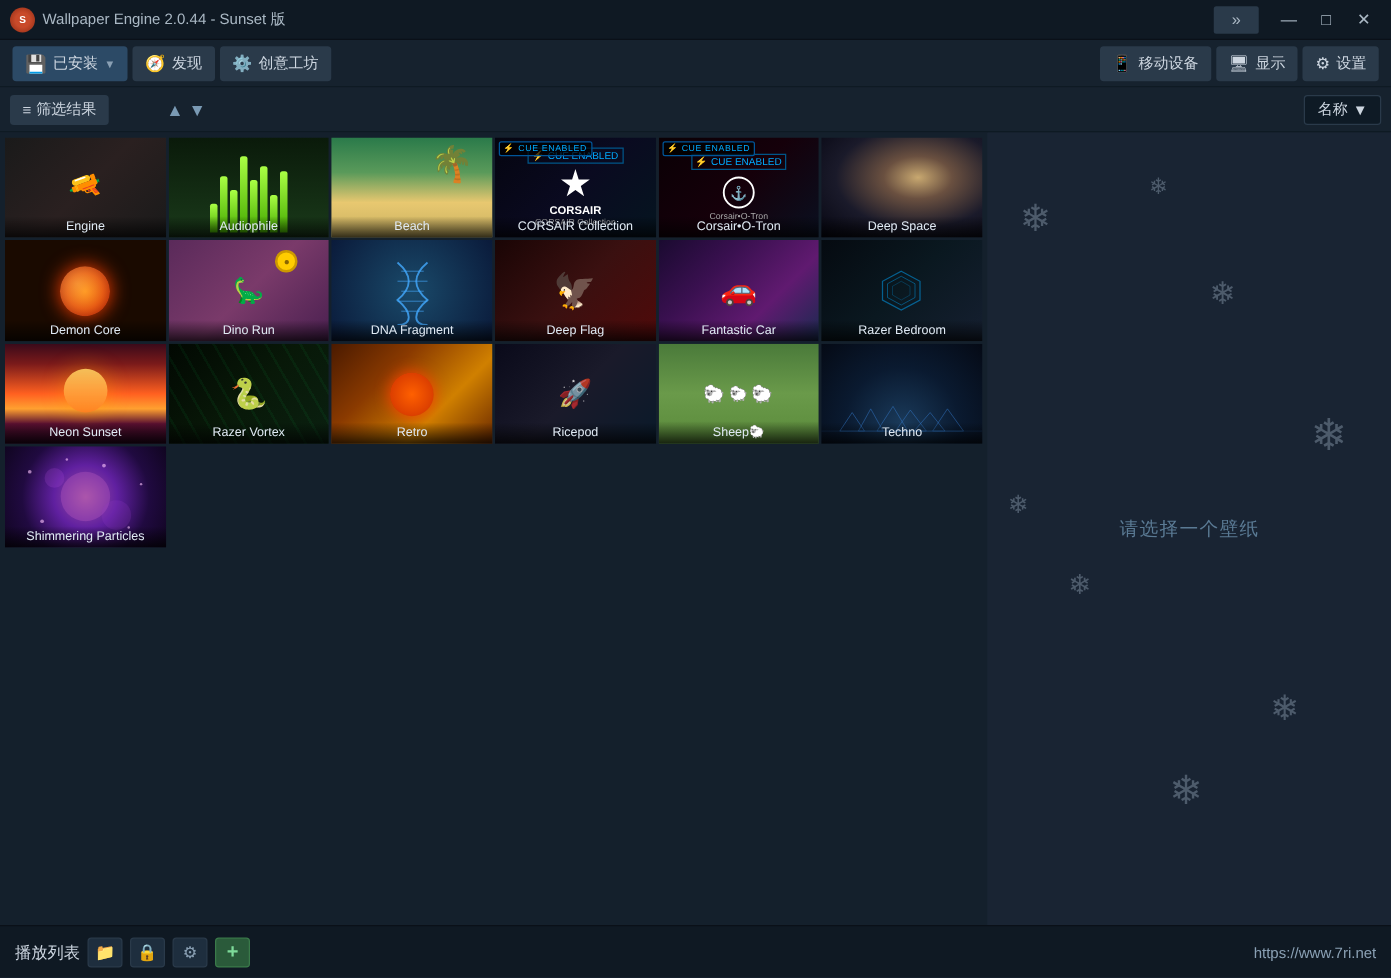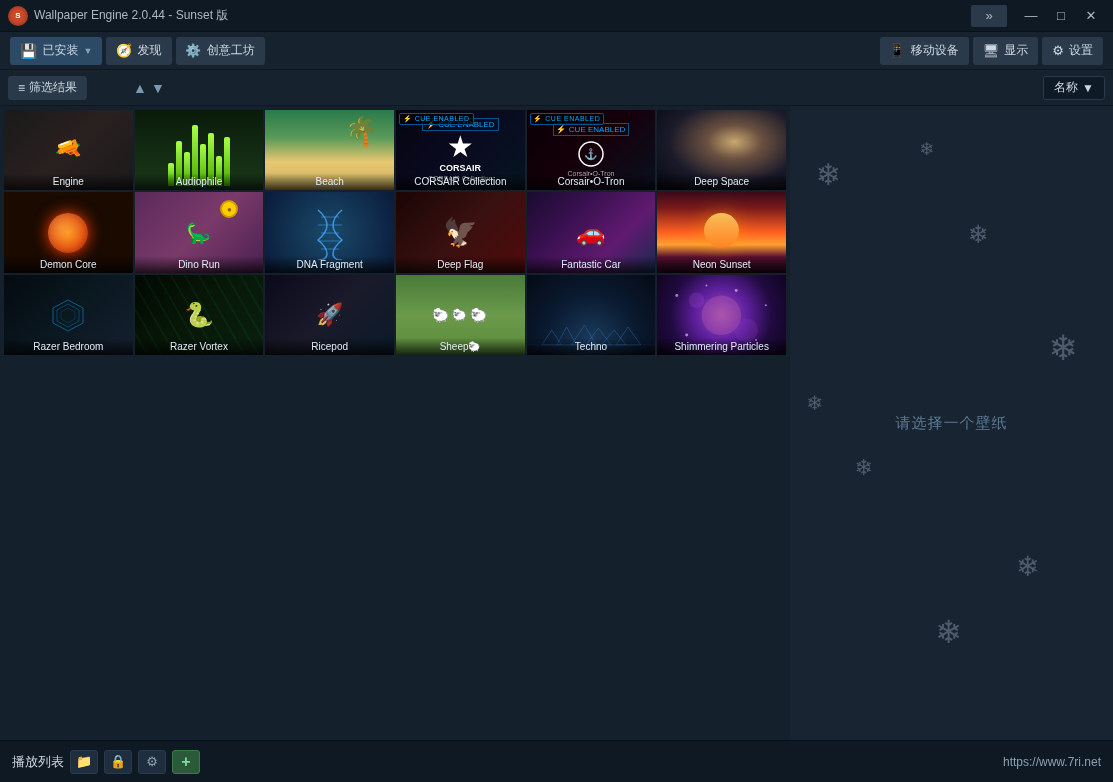--- a/index.html
+++ b/index.html
@@ -487,53 +487,64 @@
                 <span style="font-size:24px;">🚗</span>
               </div>
             </div>
           </div>
           <div class="item-label">Fantastic Car</div>
           <div class="item-overlay"></div>
         </div>
         <div class="wallpaper-item" style="position: relative; cursor: pointer; overflow: hidden;">
           <div style="width: 100%; padding-top: 62.5%; position: relative;">
             <div style="position: absolute; inset: 0px;">
-              <div style="width: 100%; height: 100%; background: linear-gradient(rgb(58, 10, 26) 0%, rgb(122, 26, 26) 20%, rgb(255, 96, 32) 50%, rgb(255, 160, 48) 65%, rgb(90, 16, 48) 80%, rgb(42, 5, 32) 100%); display: flex; align-items: center; justify-content: center;">
-                <div style="width:35px;height:35px;background:linear-gradient(180deg,#ffd060,#ff8020);border-radius:50%;position:absolute;top:25%;opacity:0.9;box-shadow:0 0 20px rgba(255,160,0,0.5);"></div>
-              </div>
-            </div>
-          </div>
-          <div class="item-label">Neon Sunset</div>
-          <div class="item-overlay"></div>
-        </div>
-        <div class="wallpaper-item" style="position: relative; cursor: pointer; overflow: hidden;">
-          <div style="width: 100%; padding-top: 62.5%; position: relative;">
-            <div style="position: absolute; inset: 0px;">
               <div style="width: 100%; height: 100%; background: linear-gradient(135deg, rgb(5, 10, 16), rgb(10, 24, 32), rgb(21, 31, 48)); display: flex; align-items: center; justify-content: center;">
                 <svg width="35" height="35" viewBox="0 0 35 35">
         <polygon points="17,2 32,10 32,25 17,33 2,25 2,10" fill="none" stroke="#0af" stroke-width="1" opacity="0.5"></polygon>
         <polygon points="17,6 28,12 28,23 17,29 6,23 6,12" fill="none" stroke="#0af" stroke-width="0.8" opacity="0.4"></polygon>
         <polygon points="17,10 24,14 24,21 17,25 10,21 10,14" fill="none" stroke="#0af" stroke-width="0.6" opacity="0.3"></polygon>
       </svg>
               </div>
             </div>
           </div>
           <div class="item-label">Razer Bedroom</div>
           <div class="item-overlay"></div>
         </div>
         <div class="wallpaper-item" style="position: relative; cursor: pointer; overflow: hidden;">
           <div style="width: 100%; padding-top: 62.5%; position: relative;">
             <div style="position: absolute; inset: 0px;">
+              <div style="width: 100%; height: 100%; background: linear-gradient(rgb(58, 10, 26) 0%, rgb(122, 26, 26) 20%, rgb(255, 96, 32) 50%, rgb(255, 160, 48) 65%, rgb(90, 16, 48) 80%, rgb(42, 5, 32) 100%); display: flex; align-items: center; justify-content: center;">
+                <div style="width:35px;height:35px;background:linear-gradient(180deg,#ffd060,#ff8020);border-radius:50%;position:absolute;top:25%;opacity:0.9;box-shadow:0 0 20px rgba(255,160,0,0.5);"></div>
+              </div>
+            </div>
+          </div>
+          <div class="item-label">Neon Sunset</div>
+          <div class="item-overlay"></div>
+        </div>
+        <div class="wallpaper-item" style="position: relative; cursor: pointer; overflow: hidden;">
+          <div style="width: 100%; padding-top: 62.5%; position: relative;">
+            <div style="position: absolute; inset: 0px;">
               <div style="width: 100%; height: 100%; background: linear-gradient(135deg, rgb(2, 8, 2), rgb(8, 24, 8), rgb(10, 32, 16)); display: flex; align-items: center; justify-content: center;">
                 <span style="font-size:24px;">🐍</span>
                 <div style="position:absolute;inset:0;background:repeating-linear-gradient(60deg,transparent,transparent 10px,rgba(0,255,100,0.05) 10px,rgba(0,255,100,0.05) 12px);"></div>
               </div>
             </div>
           </div>
           <div class="item-label">Razer Vortex</div>
+          <div class="item-overlay"></div>
+        </div>
+        <div class="wallpaper-item" style="position: relative; cursor: pointer; overflow: hidden;">
+          <div style="width: 100%; padding-top: 62.5%; position: relative;">
+            <div style="position: absolute; inset: 0px;">
+              <div style="width: 100%; height: 100%; background: linear-gradient(135deg, rgb(74, 26, 0), rgb(138, 58, 0), rgb(208, 128, 0), rgb(106, 40, 0)); display: flex; align-items: center; justify-content: center;">
+                <div style="width:35px;height:35px;background:radial-gradient(circle,#ff6000,#cc3000);border-radius:50%;box-shadow:0 0 12px #ff4000;"></div>
+              </div>
+            </div>
+          </div>
+          <div class="item-label">Retro</div>
           <div class="item-overlay"></div>
         </div>
         <div class="wallpaper-item" style="position: relative; cursor: pointer; overflow: hidden;">
           <div style="width: 100%; padding-top: 62.5%; position: relative;">
             <div style="position: absolute; inset: 0px;">
               <div style="width: 100%; height: 100%; background: linear-gradient(135deg, rgb(10, 10, 26), rgb(26, 26, 42), rgb(10, 26, 42)); display: flex; align-items: center; justify-content: center;">
                 <span style="font-size:22px;opacity:0.8;">🚀</span>
               </div>
             </div>
           </div>

